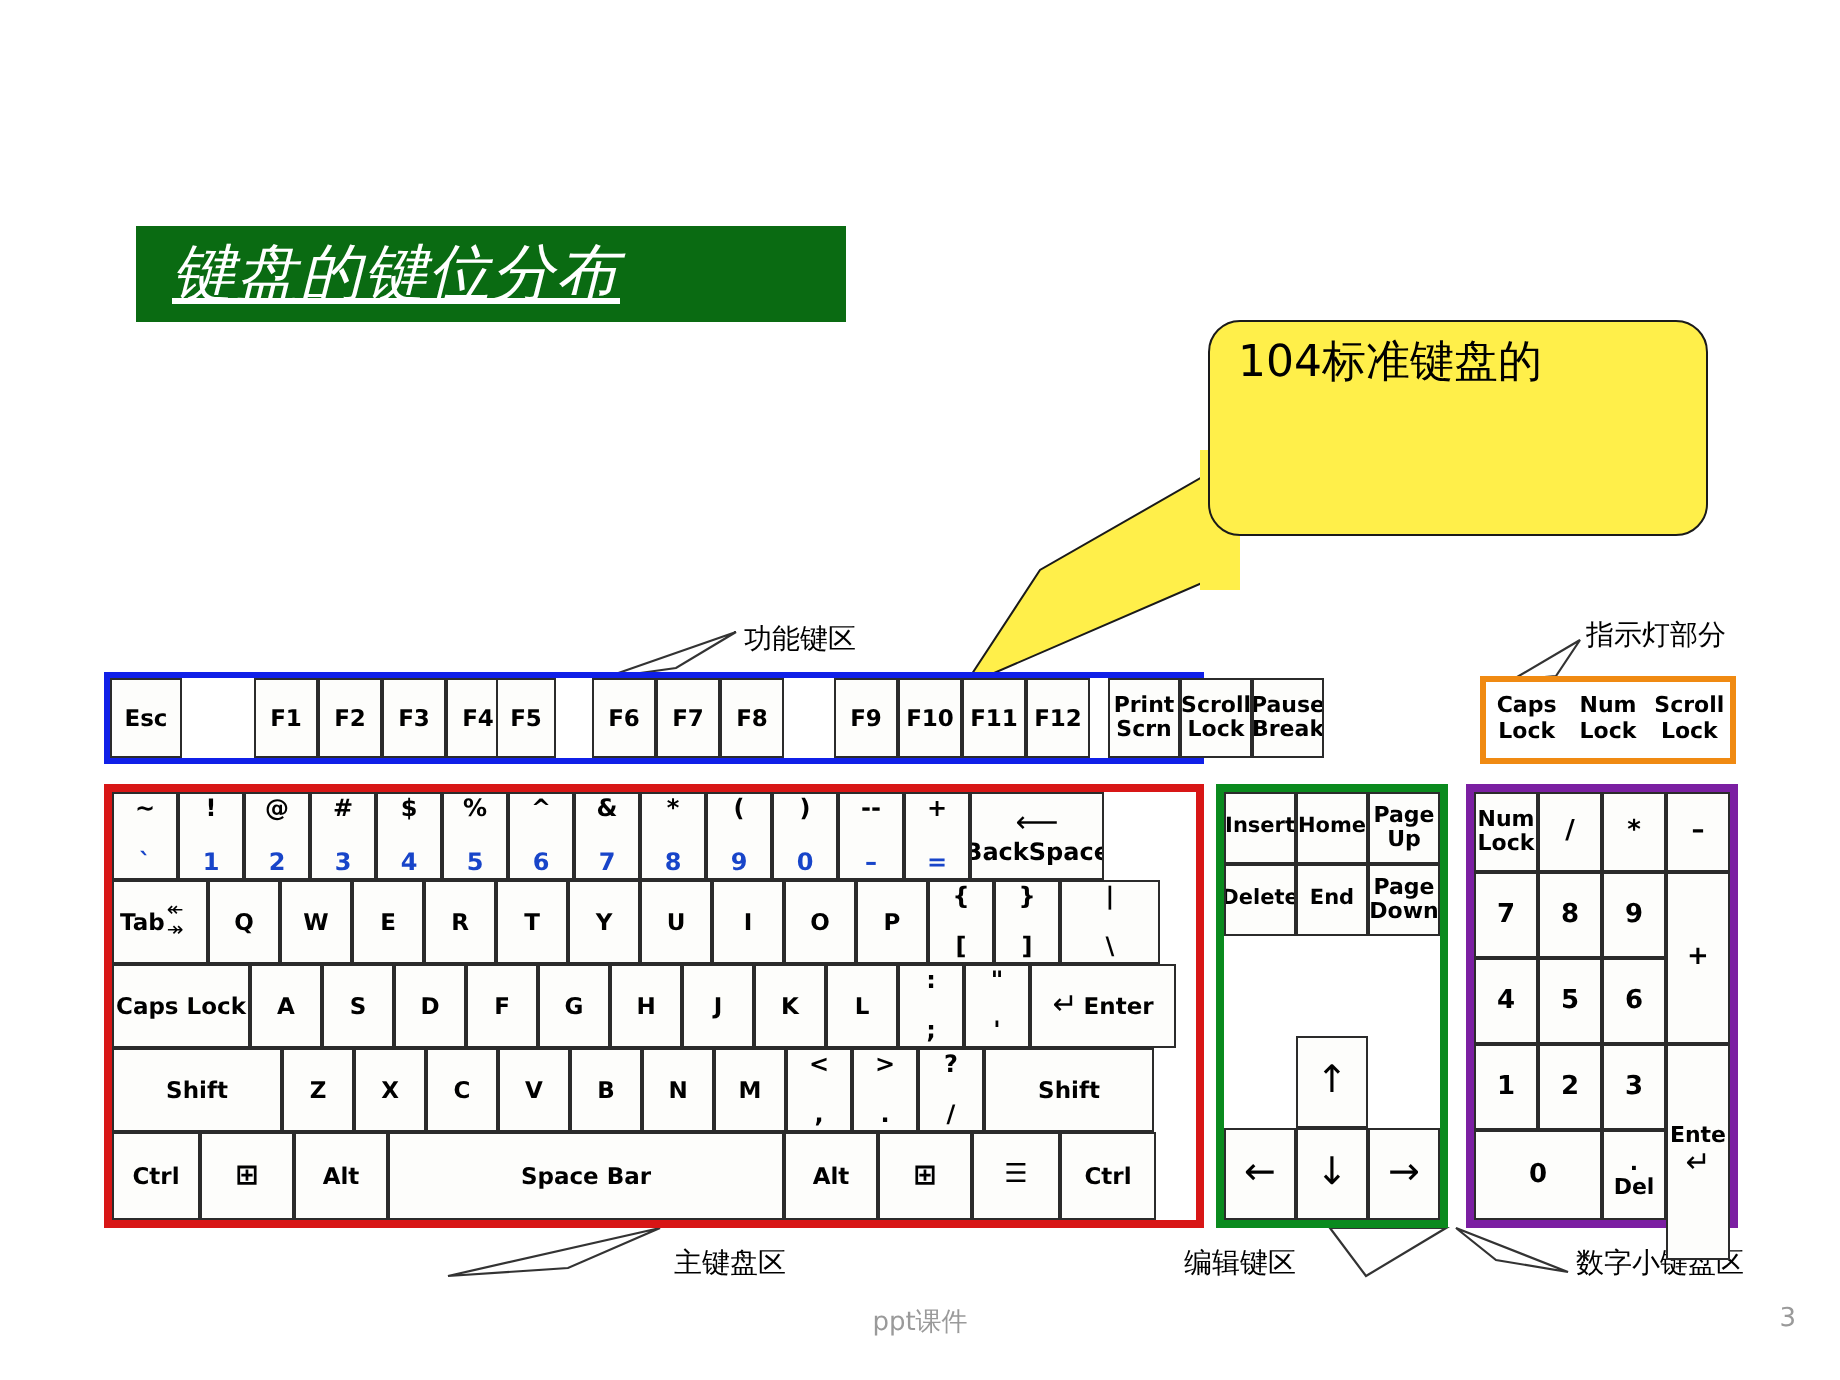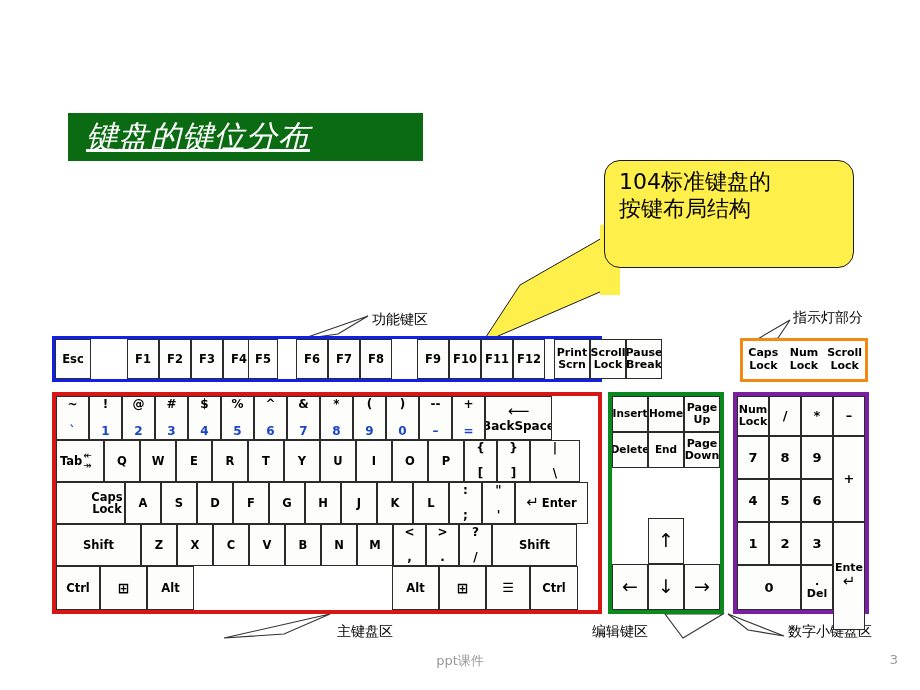--- a/index.html
+++ b/index.html
@@ -123,21 +123,20 @@
   <span id="title-text">键盘的键位分布</span>
 </div>
 
 <svg class="abs" id="callout-tail" viewBox="0 0 140 120">
   <polygon points="136,5 136,60 2,118 40,60" fill="#ffef4a" stroke="#1a1a1a" stroke-width="1"></polygon>
   <rect x="120" y="0" width="20" height="70" fill="#ffef4a" stroke="none"></rect>
 </svg>
 <div class="abs" id="callout" style="background: rgb(255, 239, 74);">
   <div id="callout-text">
       <div>104标准键盘的</div>
-      <div>按键布局结构</div>
     </div>
 </div>
 
 <div class="abs region-label" style="left:372px;top:311px;">功能键区</div>
 <svg class="abs" style="left:300px;top:312px;width:70px;height:32px;">
   <polygon points="68,4 2,27 38,22" fill="none" stroke="#333" stroke-width="1.1"></polygon>
 </svg>
 
 <div class="abs region-label" style="left:793px;top:309px;">指示灯部分</div>
 <svg class="abs" style="left:754px;top:318px;width:46px;height:24px;">
@@ -325,21 +324,21 @@
         <span class="up">}</span>
         <span class="lo" style="color: rgb(0, 0, 0);">]</span>
       </div>
     </div>
     <div class="key symk" style="left: 474px; top: 44px; width: 50px; height: 42px;">
       <div class="sym">
         <span class="up">|</span>
         <span class="lo" style="color: rgb(0, 0, 0);">\</span>
       </div>
     </div>
-    <div class="key" style="left: 0px; top: 86px; width: 69px; height: 42px; padding-left: 33px;">Caps Lock</div>
+    <div class="key" style="left: 0px; top: 86px; width: 69px; height: 42px;">Caps Lock</div>
     <div class="key" style="left: 69px; top: 86px; width: 36px; height: 42px;">A</div>
     <div class="key" style="left: 105px; top: 86px; width: 36px; height: 42px;">S</div>
     <div class="key" style="left: 141px; top: 86px; width: 36px; height: 42px;">D</div>
     <div class="key" style="left: 177px; top: 86px; width: 36px; height: 42px;">F</div>
     <div class="key" style="left: 213px; top: 86px; width: 36px; height: 42px;">G</div>
     <div class="key" style="left: 249px; top: 86px; width: 36px; height: 42px;">H</div>
     <div class="key" style="left: 285px; top: 86px; width: 36px; height: 42px;">J</div>
     <div class="key" style="left: 321px; top: 86px; width: 36px; height: 42px;">K</div>
     <div class="key" style="left: 357px; top: 86px; width: 36px; height: 42px;">L</div>
     <div class="key symk" style="left: 393px; top: 86px; width: 33px; height: 42px;">
@@ -383,20 +382,21 @@
         <span class="up">?</span>
         <span class="lo" style="color: rgb(0, 0, 0);">/</span>
       </div>
     </div>
     <div class="key" style="left: 436px; top: 128px; width: 85px; height: 42px;">Shift</div>
     <div class="key" style="left: 0px; top: 170px; width: 44px; height: 44px;">Ctrl</div>
     <div class="key" style="left: 44px; top: 170px; width: 47px; height: 44px;">
       <span class="winkey" style="font-style: italic;">⊞</span>
     </div>
     <div class="key" style="left: 91px; top: 170px; width: 47px; height: 44px;">Alt</div>
+    <div class="key" style="left: 138px; top: 170px; width: 198px; height: 44px;">Space Bar</div>
     <div class="key" style="left: 336px; top: 170px; width: 47px; height: 44px;">Alt</div>
     <div class="key" style="left: 383px; top: 170px; width: 47px; height: 44px;">
       <span class="winkey" style="font-style: italic;">⊞</span>
     </div>
     <div class="key" style="left: 430px; top: 170px; width: 44px; height: 44px;">
       <span style="font-size: 13px;">☰</span>
     </div>
     <div class="key" style="left: 474px; top: 170px; width: 48px; height: 44px;">Ctrl</div>
   </div>
 

